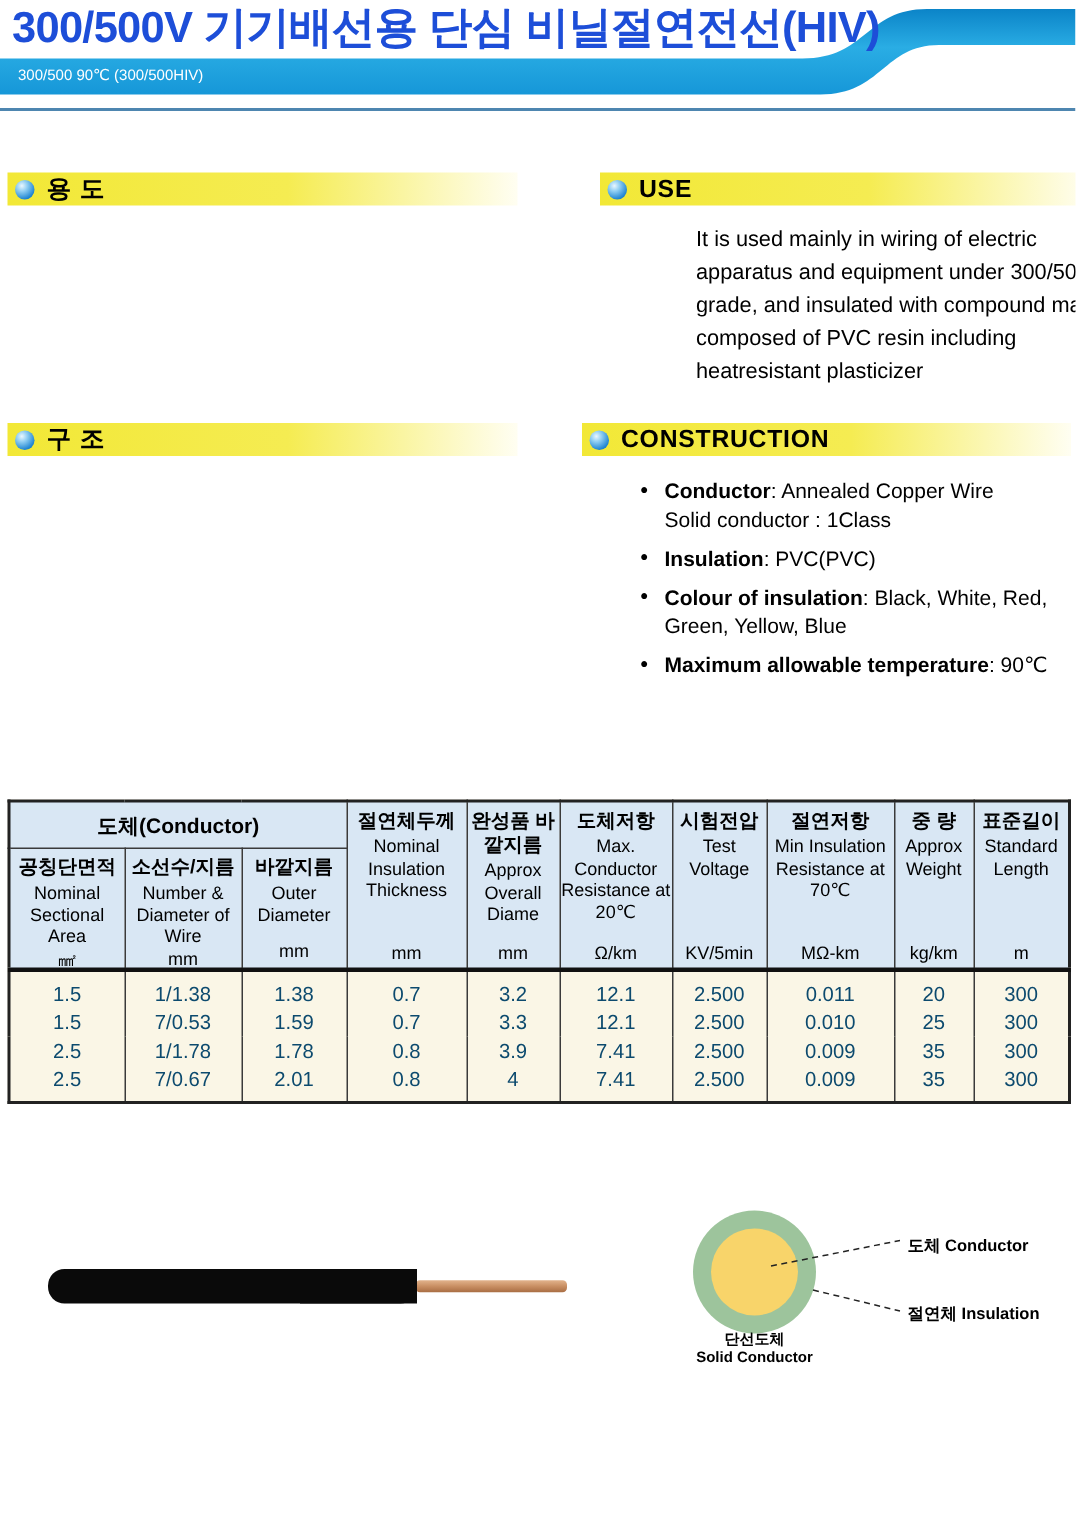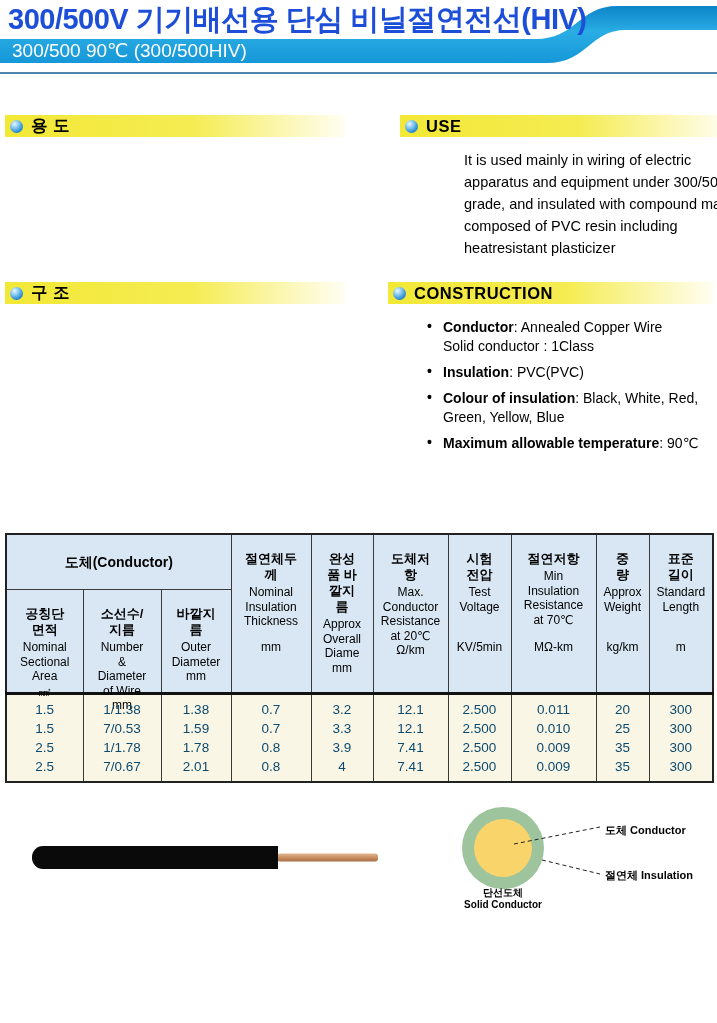--- a/index.html
+++ b/index.html
@@ -8,21 +8,21 @@
     font-family:"Liberation Sans","DejaVu Sans",sans-serif;color:#000;overflow:hidden;
   }
   
   .page-title{
     position:absolute;left:8px;top:1px;font-size:29px;font-weight:bold;
     letter-spacing:-0.5px;line-height:36px;white-space:nowrap;color:#1d4ed8;
   }
   .ribbon-svg{position:absolute;left:0;top:0;}
   .subtitle{
     position:absolute;left:12px;top:40px;height:22px;line-height:22px;
-    color:#ffffff;font-size:19px;z-index:2;white-space:nowrap;
+    color:#ffffff;font-size:10px;z-index:2;white-space:nowrap;
   }
   .divider{position:absolute;left:0;top:72px;width:717px;height:2px;background:#4e86b0;}
   
   .section{position:absolute;}
   .sec-use-kr{left:5px;top:115px;width:340px;}
   .sec-use-en{left:400px;top:115px;width:326px;}
   .sec-con-kr{left:5px;top:282px;width:340px;}
   .sec-con-en{left:388px;top:282px;width:326px;}
   .sec-bar{
     height:22px;display:flex;align-items:center;padding-left:5px;
@@ -40,21 +40,21 @@
   .k-bullet{font-size:11px;margin-right:5px;vertical-align:1px;}
   .k-text{white-space:pre-wrap;}
   .k-line2{margin-left:57px;white-space:pre-wrap;}
   .e-list{margin:14px 0 0 37px;font-size:14px;line-height:19px;}
   .e-item{position:relative;padding-left:18px;margin-bottom:7px;}
   .e-bullet{position:absolute;left:2px;top:-1px;font-weight:bold;}
   .e-label{font-weight:bold;}
   
   .table-wrap{position:absolute;left:5px;top:533px;}
   table.spec{border-collapse:collapse;table-layout:fixed;width:707px;background:#faf6e6;border:2px solid #222;}
-  table.spec th{background:#d9e7f4;border:1px solid #3a3a3a;padding:12px;font-weight:normal;vertical-align:top;}
+  table.spec th{background:#d9e7f4;border:1px solid #3a3a3a;padding:0;font-weight:normal;vertical-align:top;}
   table.spec thead{border-bottom:3px solid #111;}
   .group-label{font-size:14px;font-weight:bold;text-align:center;line-height:30px;height:30px;}
   .hc{display:flex;flex-direction:column;align-items:center;padding-top:4px;box-sizing:border-box;}
   .hc.tall{height:110px;}
   .hc.short{height:78px;}
   .hc .kr{font-size:13px;font-weight:bold;line-height:16px;text-align:center;}
   .hc .en{font-size:12px;line-height:14.5px;margin-top:2px;}
   .hc .unit{margin-top:auto;font-size:12px;padding-bottom:3px;}
   table.spec td{
     border-left:1px solid #3a3a3a;border-right:1px solid #3a3a3a;

